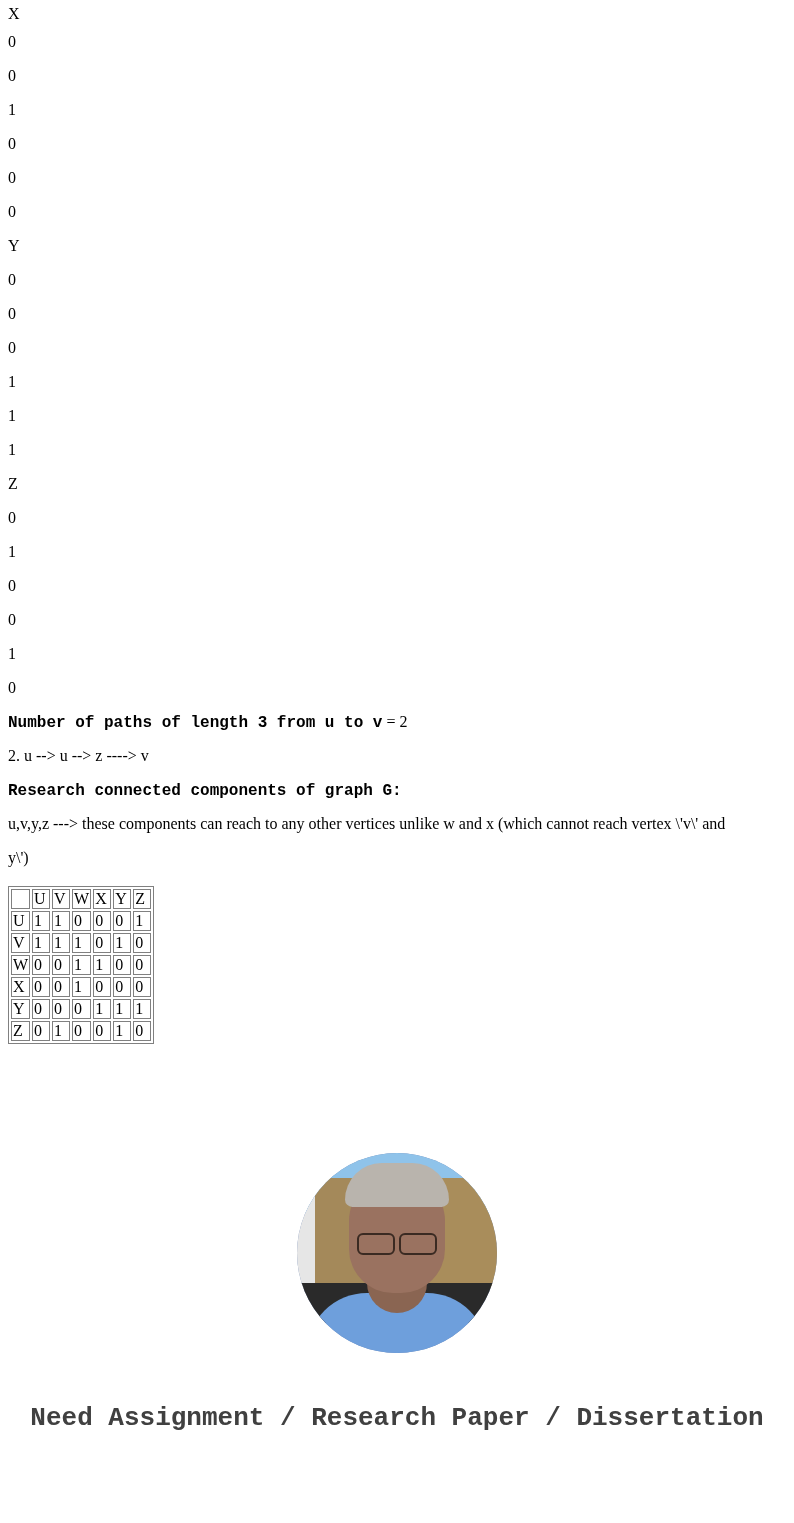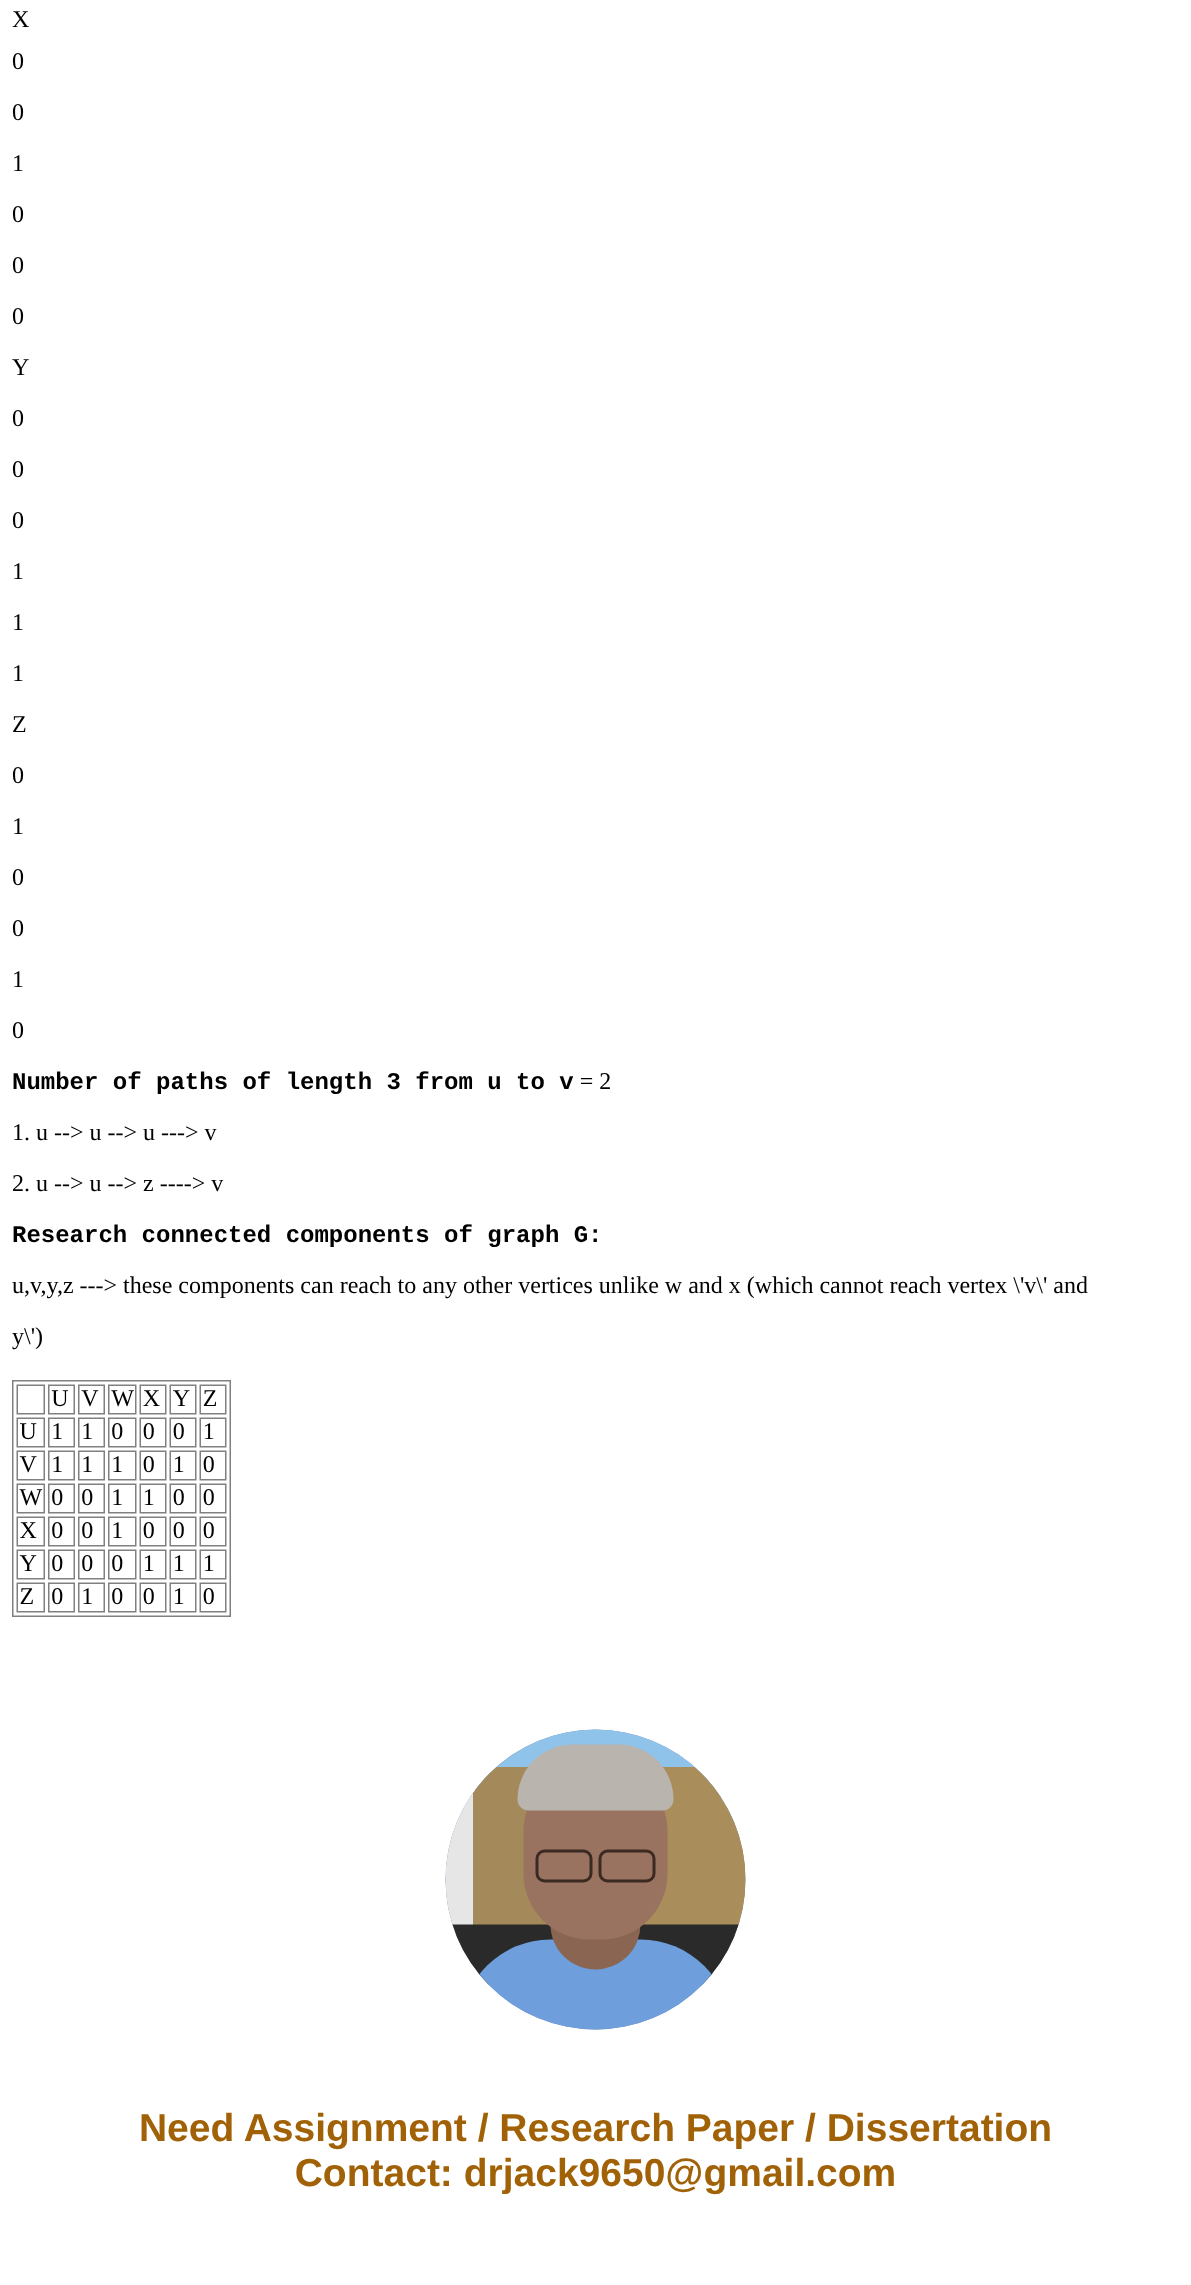--- a/index.html
+++ b/index.html
@@ -50,25 +50,25 @@
   .avatar-hair { position: absolute; left: 48px; top: 10px; width: 104px; height: 44px; background: #b9b4ad; border-radius: 50px 50px 10px 10px; }
   .avatar-glasses { position: absolute; left: 60px; top: 80px; width: 80px; height: 20px; }
   .avatar-glasses span { position: absolute; top: 0; width: 34px; height: 18px; border: 2px solid #3a2a22; border-radius: 6px; }
   .avatar-glasses span.l { left: 0; }
   .avatar-glasses span.r { right: 0; }
   .promo {
     position: absolute;
     left: 0; top: 1403px;
     width: 794px;
     text-align: center;
-    font-family: Liberation Sans, sans-serif;
+    font-family: Liberation Mono, monospace;
     font-weight: bold;
     font-size: 26px;
     line-height: 30px;
-    color: #a16207;
+    color: #404040;
   }
 </style>
 </head>
 <body>
 
 <div class="content">
 
   <div>
     <div class="line top">X</div>
     <div class="line">0</div>
@@ -93,21 +93,20 @@
     <div class="line">Z</div>
     <div class="line">0</div>
     <div class="line">1</div>
     <div class="line">0</div>
     <div class="line">0</div>
     <div class="line">1</div>
     <div class="line">0</div>
   </div>
 
   <div class="line"><b>Number of paths of length 3 from u to v</b><span> = 2</span></div>
-  <div class="line">1. u --&gt; u --&gt; u ---&gt; v</div>
   <div class="line">2. u --&gt; u --&gt; z ----&gt; v</div>
 
   <div class="line"><b>Research connected components of graph G:</b></div>
   <div class="line">u,v,y,z ---&gt; these components can reach to any other vertices unlike w and x (which cannot reach vertex \'v\' and</div>
   <div class="line">y\')</div>
 
 
   <table class="matrix">
     <tbody>
       <tr>
@@ -187,14 +186,13 @@
   <div class="avatar-face"></div>
   <div class="avatar-hair"></div>
   <div class="avatar-glasses">
       <span class="l"></span>
       <span class="r"></span>
     </div>
 </div>
 
 <div class="promo">
   <div>Need Assignment / Research Paper / Dissertation</div>
-  <div>Contact: drjack9650@gmail.com</div>
 </div>
 
 </body></html>

